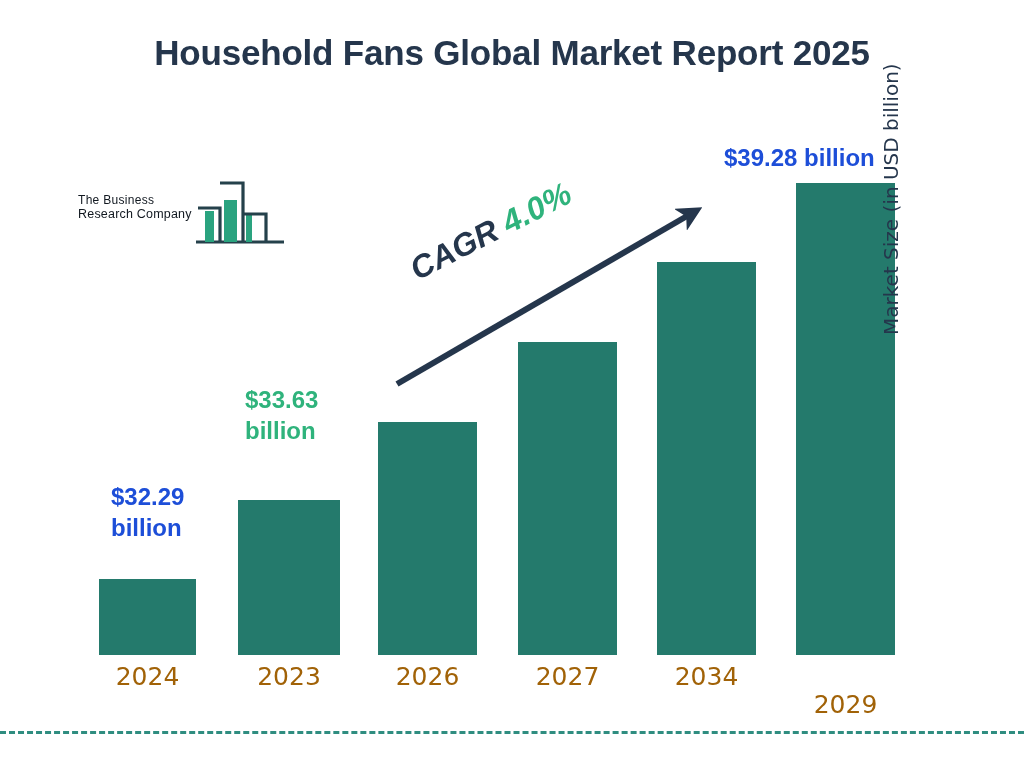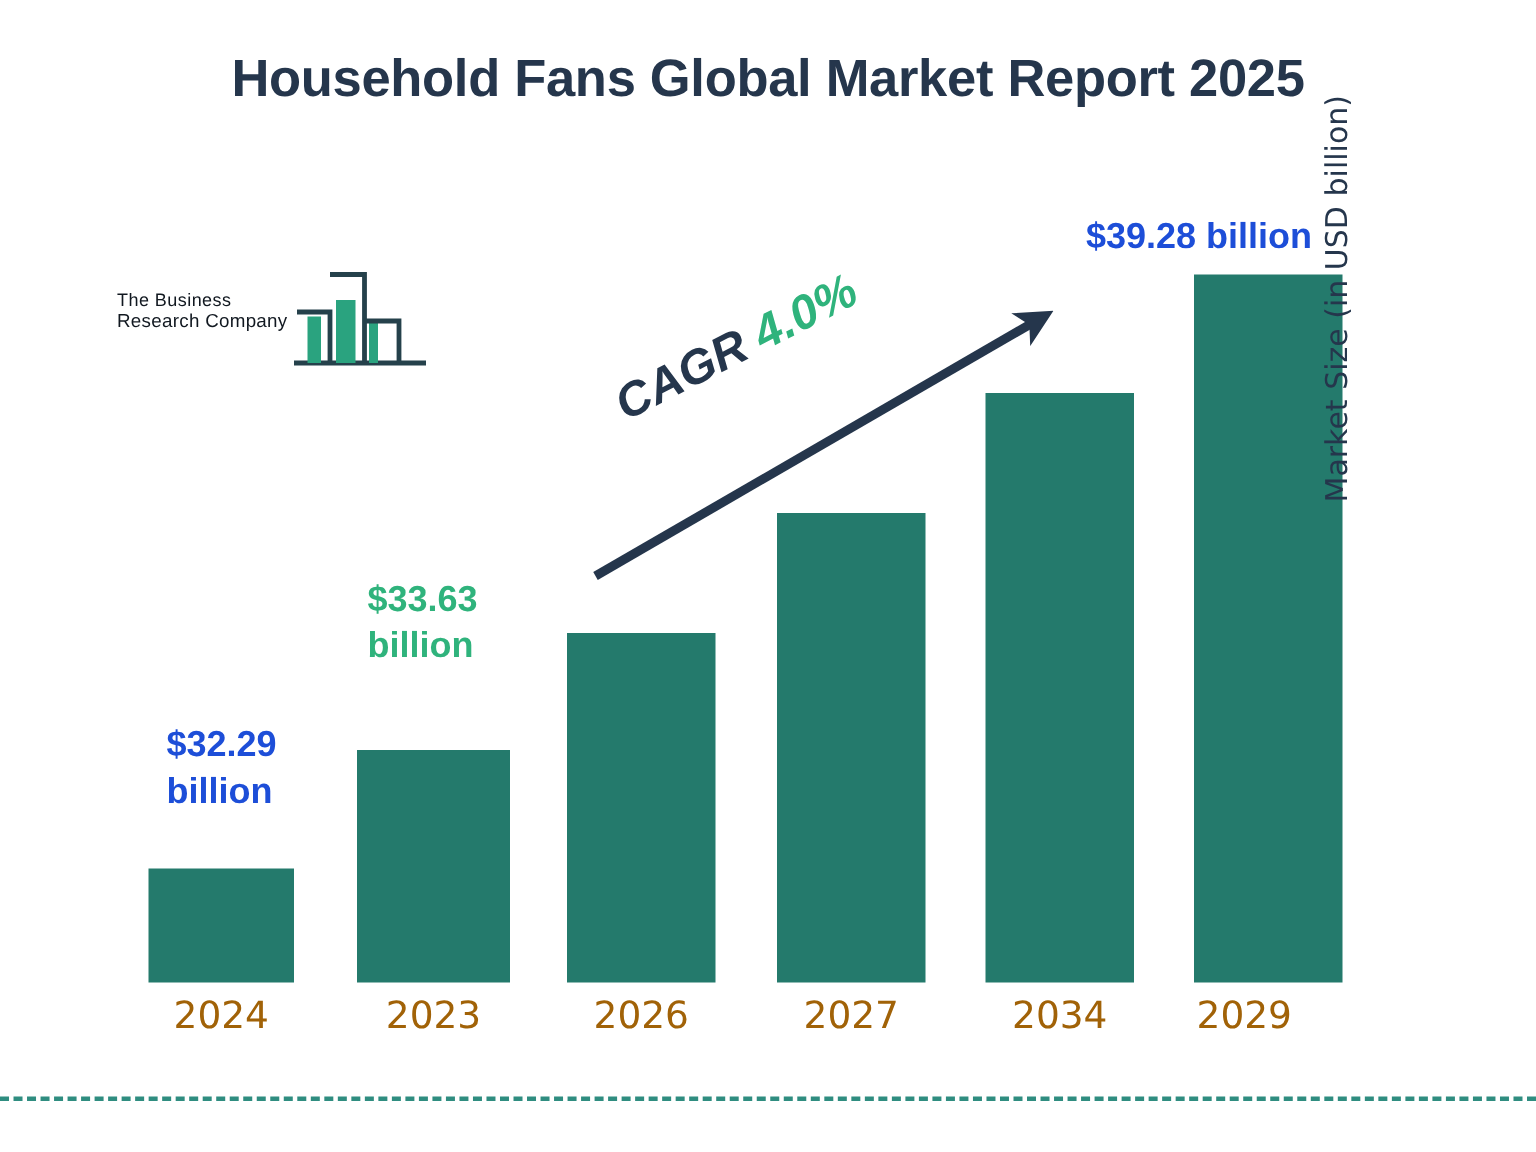--- a/index.html
+++ b/index.html
@@ -179,21 +179,21 @@
     <div class="bar" style="left:378px; top:422px; width:99px; height:233px;"></div>
     <div class="bar" style="left:518px; top:342px; width:99px; height:313px;"></div>
     <div class="bar" style="left:657px; top:262px; width:99px; height:393px;"></div>
     <div class="bar" style="left:796px; top:183px; width:99px; height:472px;"></div>
 
     <div class="xtick" style="left:99px; width:97px;">2024</div>
     <div class="xtick" style="left:238px; width:102px;">2023</div>
     <div class="xtick" style="left:378px; width:99px;">2026</div>
     <div class="xtick" style="left:518px; width:99px;">2027</div>
     <div class="xtick" style="left:657px; width:99px;">2034</div>
-    <div class="xtick" style="left:780px; width:99px;">2029</div>
+    <div class="xtick" style="left:796px; width:99px;margin-top:28px;">2029</div>
 
     <div class="vlabel navy" style="left:111px; top:482px;">
       <div>$32.29</div>
       <div>billion</div>
     </div>
 
     <div class="vlabel green" style="left:245px; top:385px;">
       <div>$33.63</div>
       <div>billion</div>
     </div>

